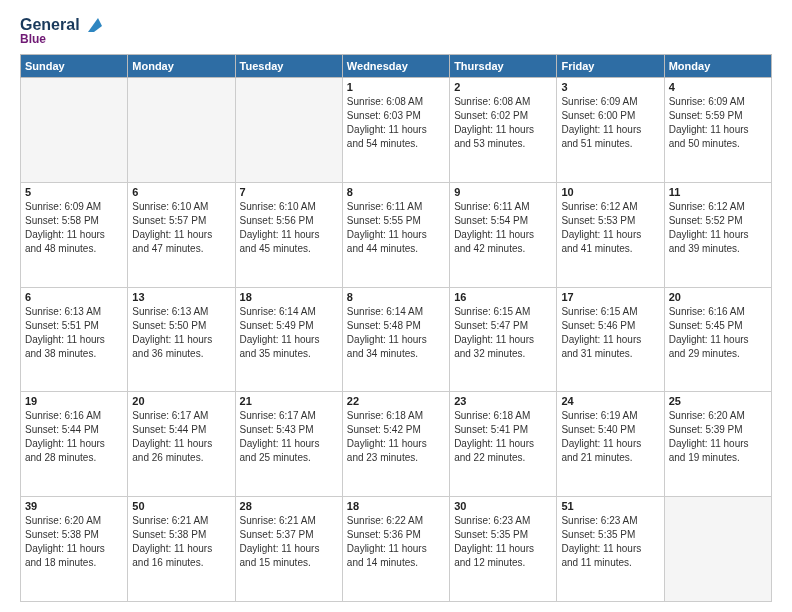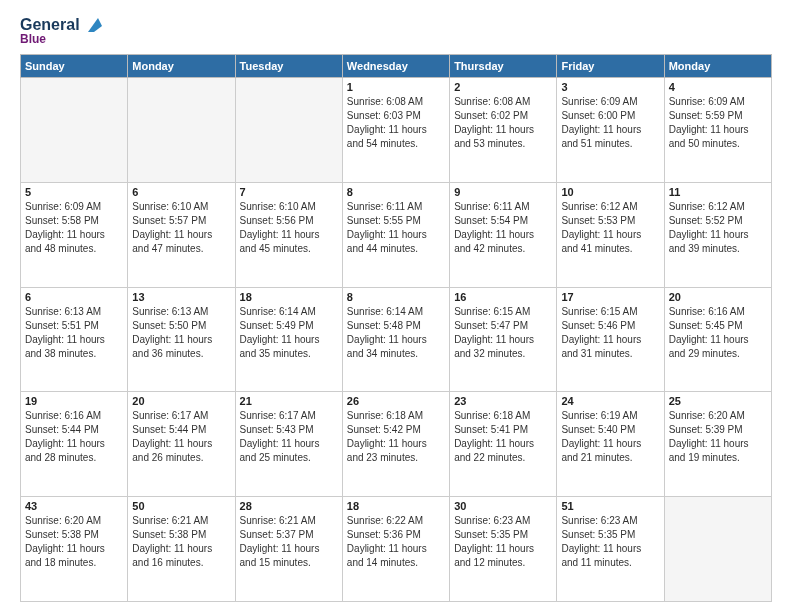--- a/index.html
+++ b/index.html
@@ -204,39 +204,39 @@
           </td>
           <td>
             <div class="day-num">20</div>
             <div class="day-info">Sunrise: 6:17 AM<br>Sunset: 5:44 PM<br>Daylight: 11 hours and 26 minutes.</div>
           </td>
           <td>
             <div class="day-num">21</div>
             <div class="day-info">Sunrise: 6:17 AM<br>Sunset: 5:43 PM<br>Daylight: 11 hours and 25 minutes.</div>
           </td>
           <td>
-            <div class="day-num">26</div>
+            <div class="day-num">22</div>
             <div class="day-info">Sunrise: 6:18 AM<br>Sunset: 5:42 PM<br>Daylight: 11 hours and 23 minutes.</div>
           </td>
           <td>
             <div class="day-num">23</div>
             <div class="day-info">Sunrise: 6:18 AM<br>Sunset: 5:41 PM<br>Daylight: 11 hours and 22 minutes.</div>
           </td>
           <td>
             <div class="day-num">24</div>
             <div class="day-info">Sunrise: 6:19 AM<br>Sunset: 5:40 PM<br>Daylight: 11 hours and 21 minutes.</div>
           </td>
           <td>
             <div class="day-num">25</div>
             <div class="day-info">Sunrise: 6:20 AM<br>Sunset: 5:39 PM<br>Daylight: 11 hours and 19 minutes.</div>
           </td>
         </tr>
         <tr>
           <td>
-            <div class="day-num">43</div>
+            <div class="day-num">39</div>
             <div class="day-info">Sunrise: 6:20 AM<br>Sunset: 5:38 PM<br>Daylight: 11 hours and 18 minutes.</div>
           </td>
           <td>
             <div class="day-num">50</div>
             <div class="day-info">Sunrise: 6:21 AM<br>Sunset: 5:38 PM<br>Daylight: 11 hours and 16 minutes.</div>
           </td>
           <td>
             <div class="day-num">28</div>
             <div class="day-info">Sunrise: 6:21 AM<br>Sunset: 5:37 PM<br>Daylight: 11 hours and 15 minutes.</div>
           </td>

